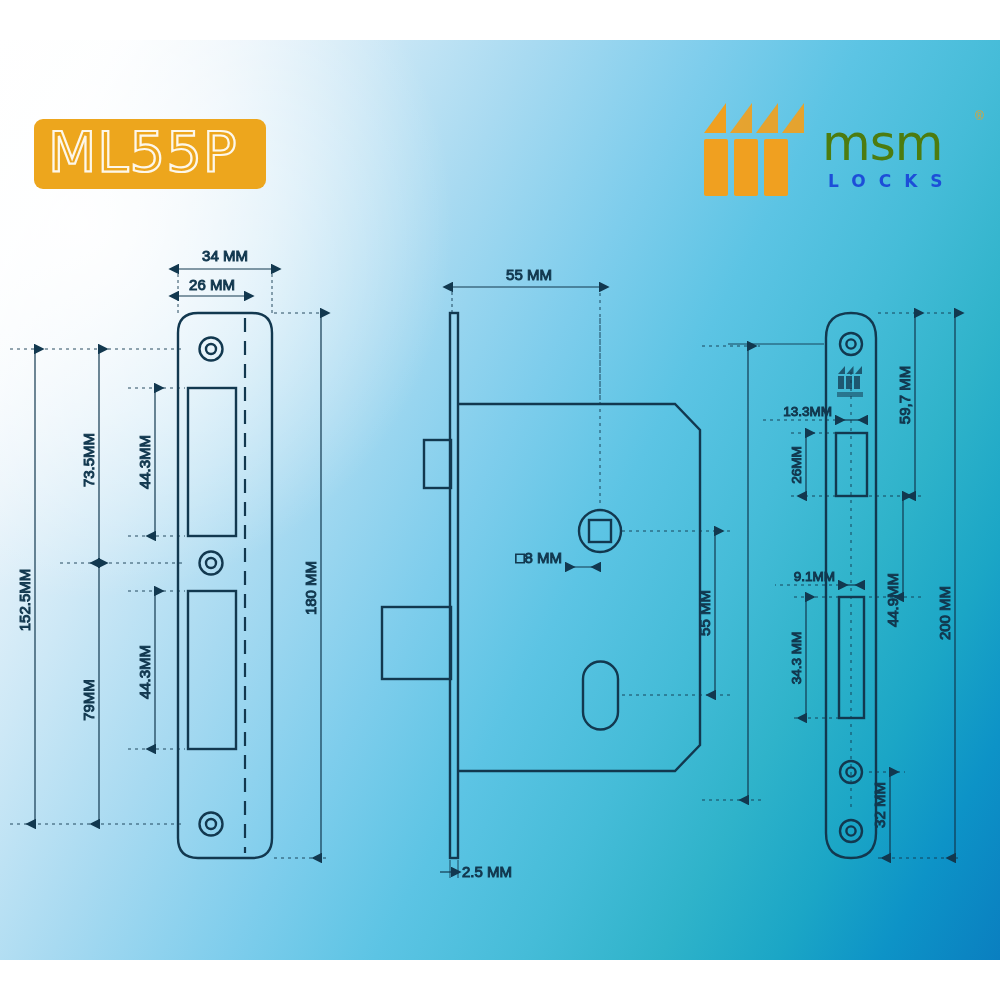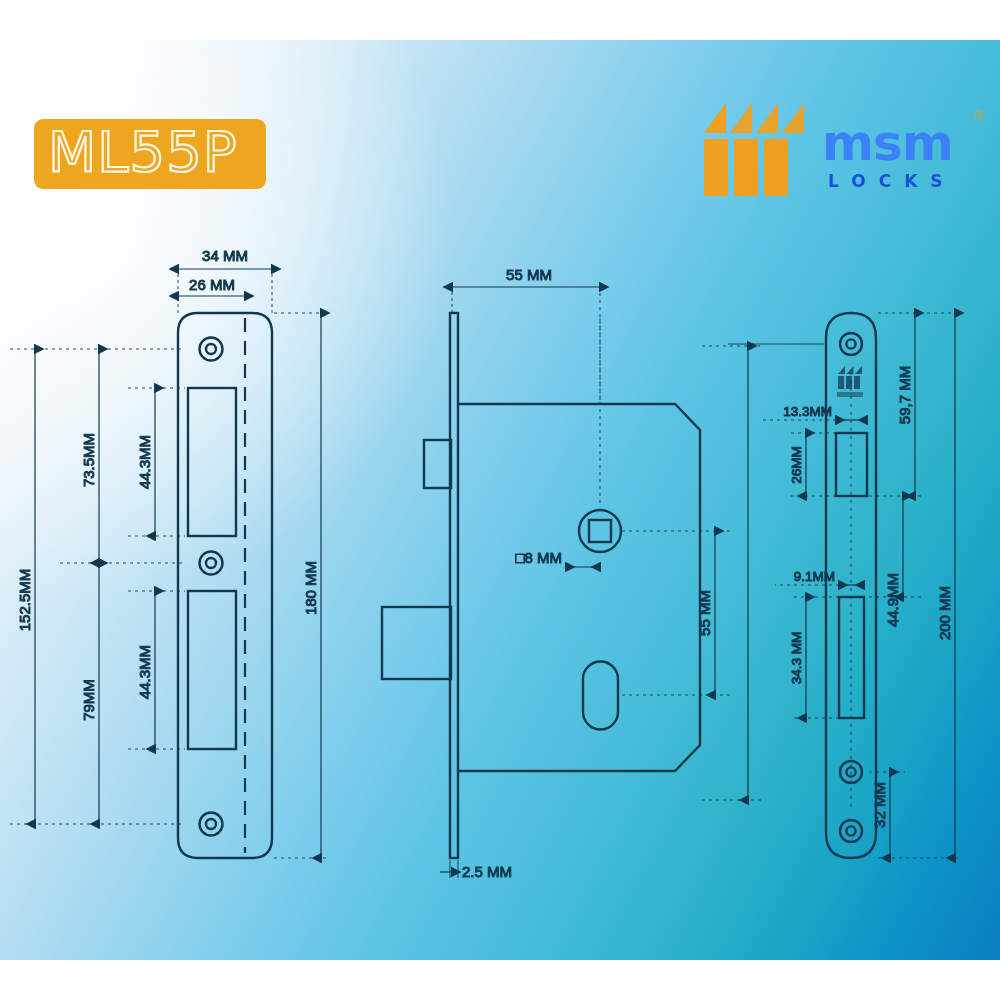--- a/index.html
+++ b/index.html
@@ -51,22 +51,22 @@
     -webkit-text-stroke:2.2px #fdf7ea;
     text-shadow:0 0 1px rgba(255,255,255,.6);
   }
 
   
   #logo{position:absolute;left:700px;top:95px;width:290px;height:115px;}
   .logo-mark{position:absolute;left:0;top:4px;width:105px;height:100px;}
   .logo-word{
     position:absolute;left:122px;top:23px;
     font-family:"DejaVu Sans", sans-serif;
-    font-size:50px;line-height:50px;font-weight:700;
-    color:#3b82f6;letter-spacing:-1px;
+    font-size:50px;line-height:50px;font-weight:400;
+    color:#4d7c0f;letter-spacing:-1px;
   }
   .logo-sub{
     position:absolute;left:128px;top:76px;
     font-family:"DejaVu Sans", sans-serif;
     font-size:17px;font-weight:700;
     color:#1d4ed8;letter-spacing:13px;
   }
   .logo-reg{
     position:absolute;left:275px;top:14px;
     font-size:12px;color:#e9a128;

